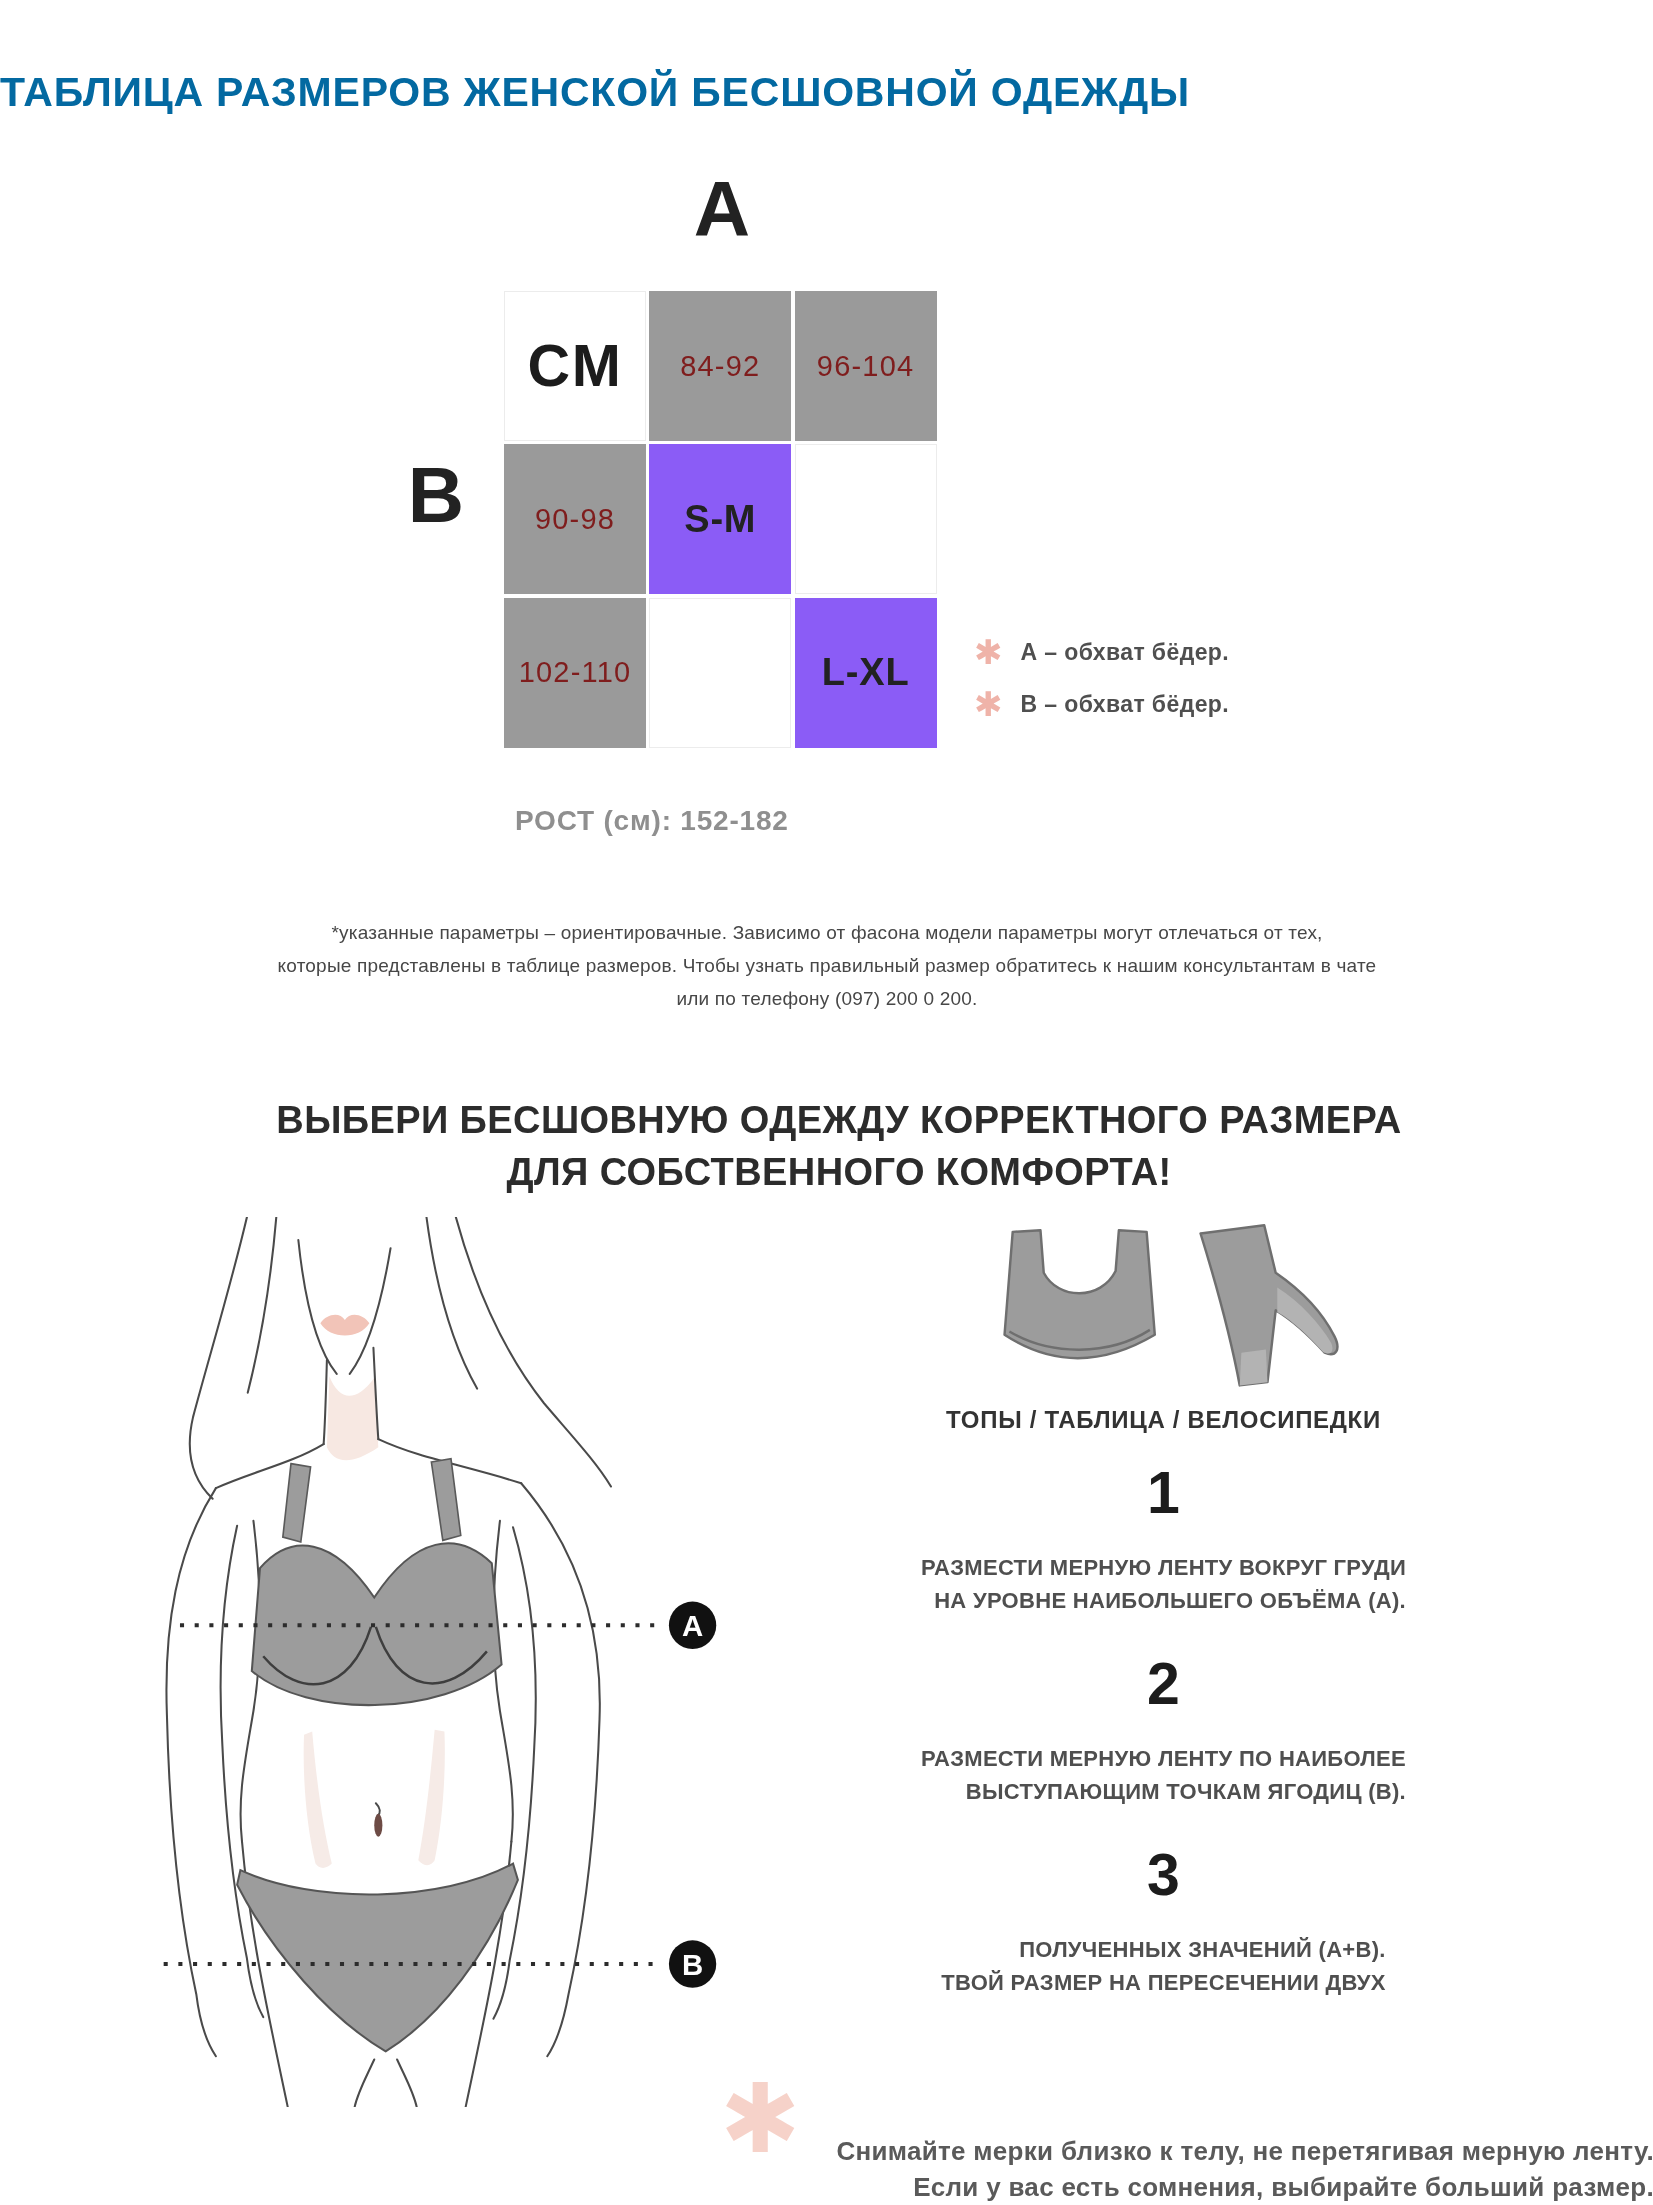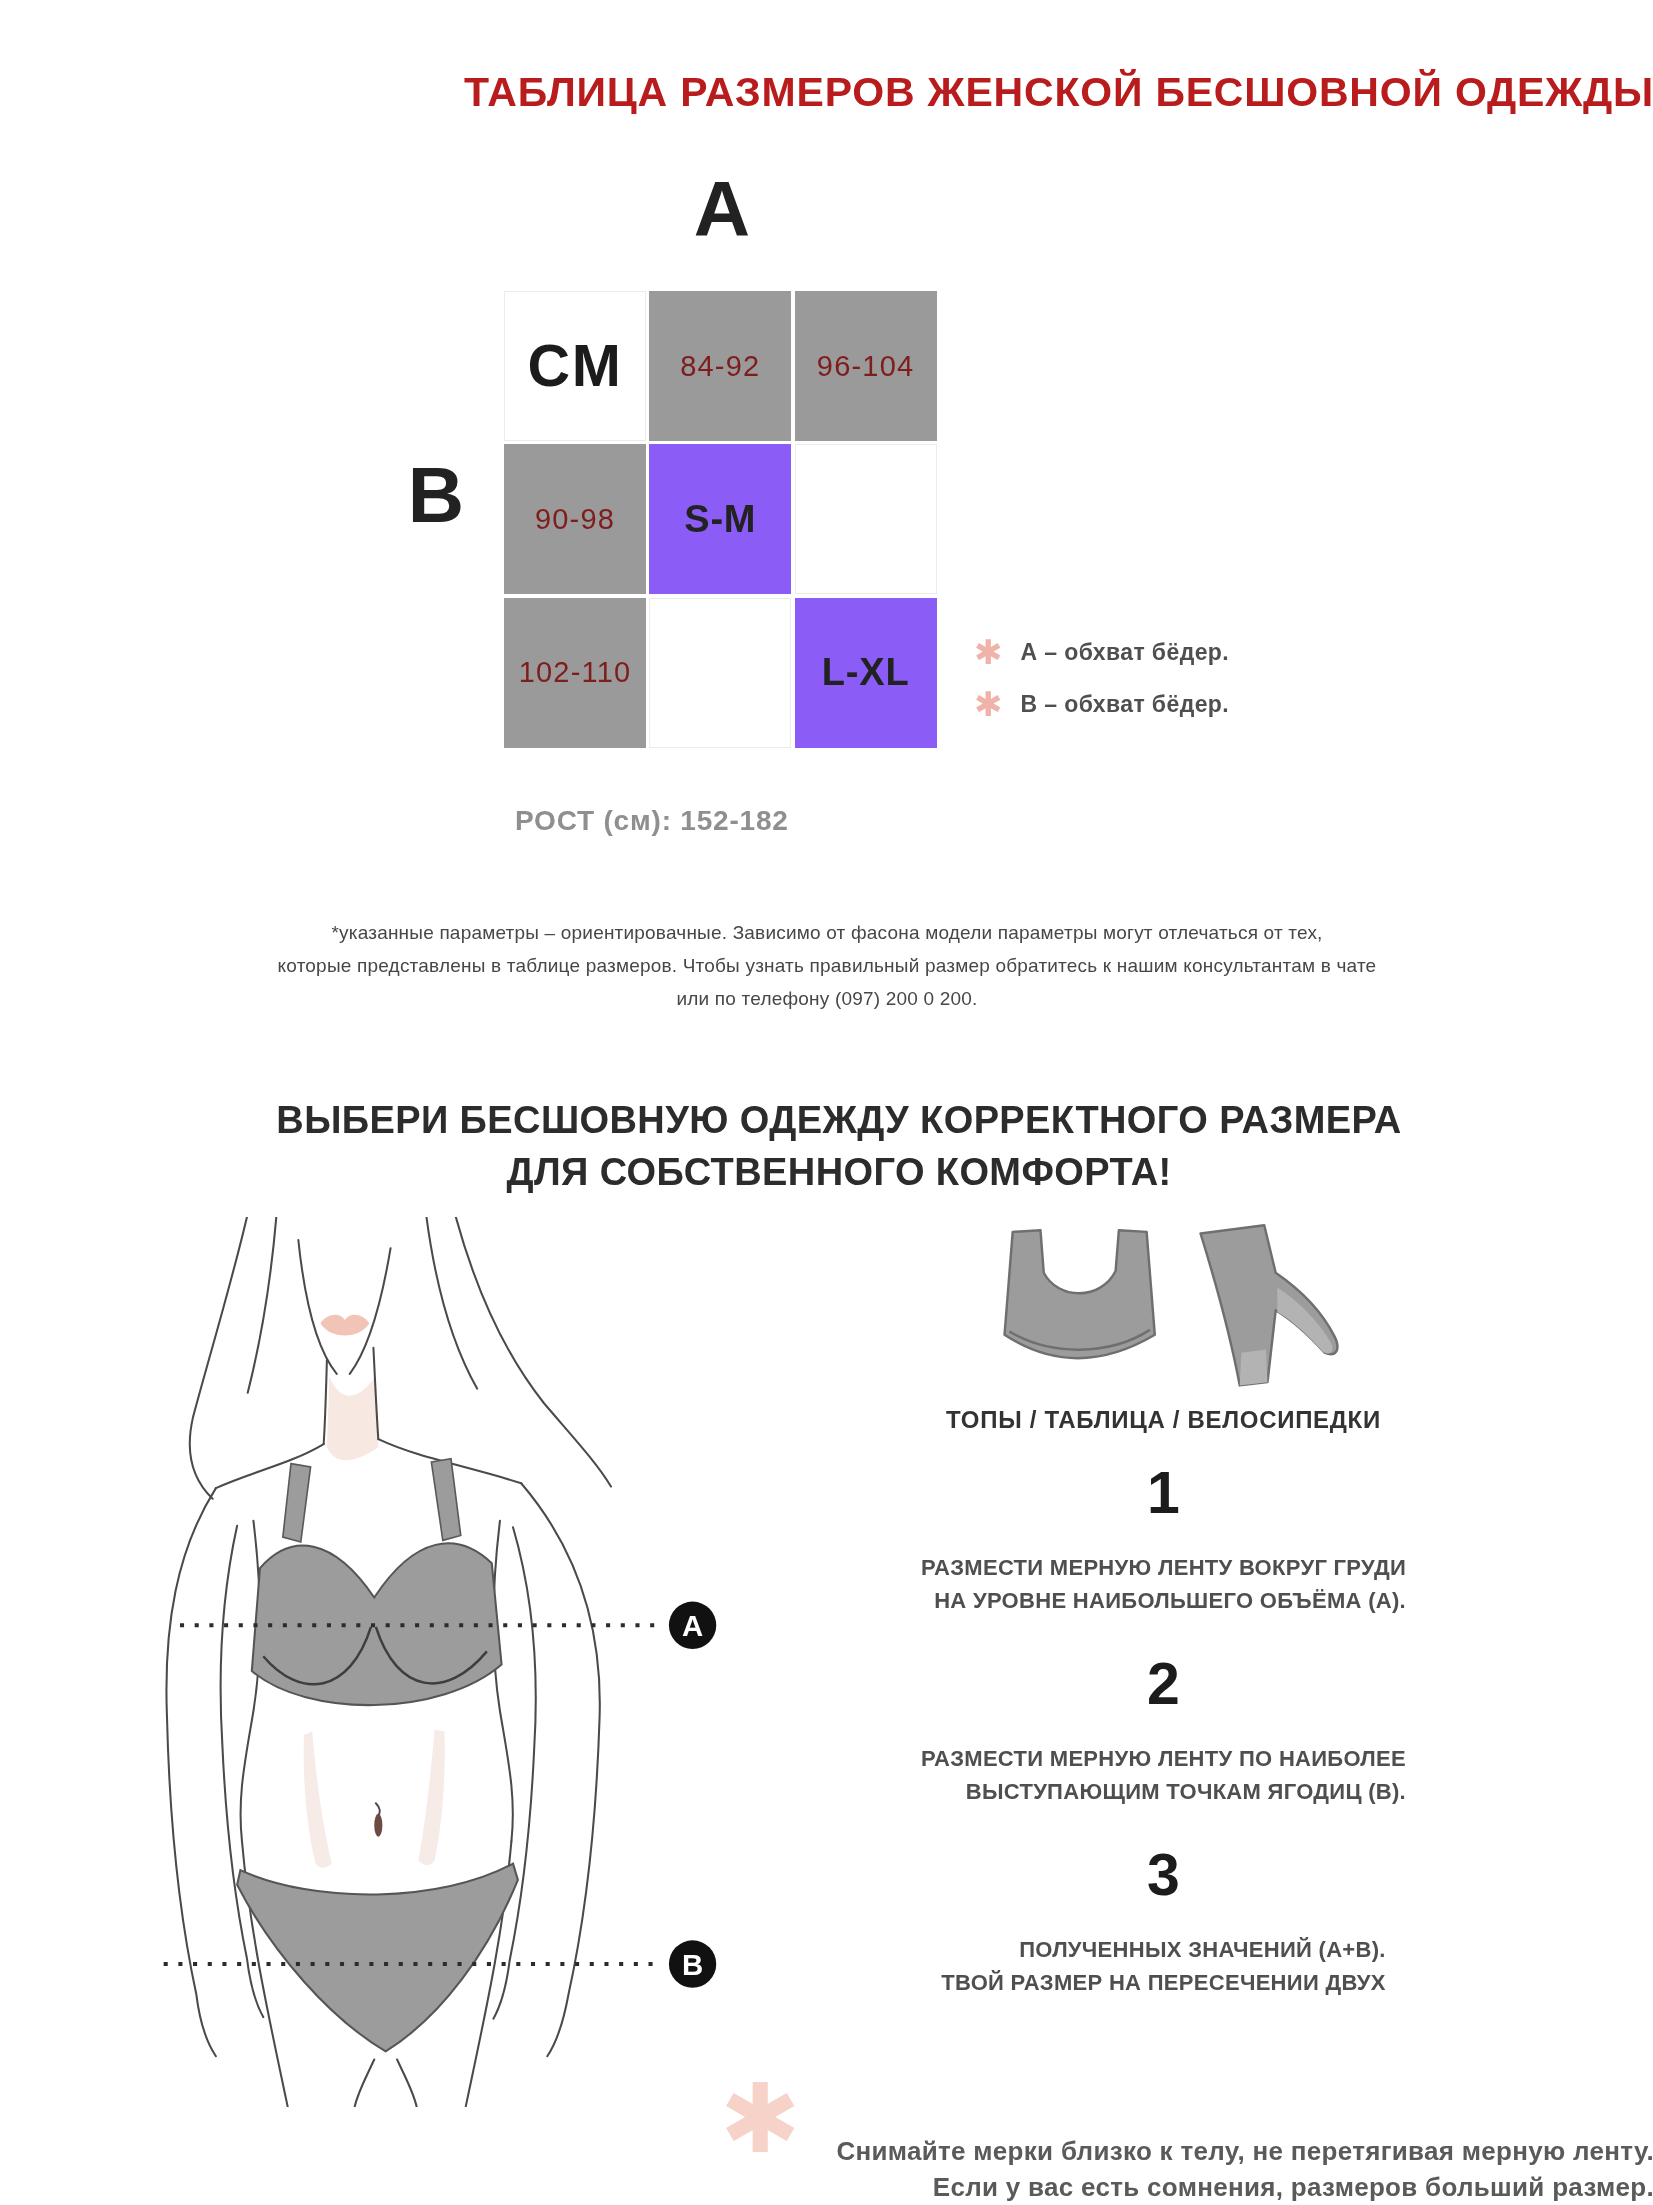--- a/index.html
+++ b/index.html
@@ -4,22 +4,22 @@
 <style>
   html,body { margin:0; padding:0; background:#ffffff; }
   .page {
     position:relative; width:1654px; height:2205px; background:#ffffff;
     font-family:"Liberation Sans", sans-serif; overflow:hidden;
   }
   .abs { position:absolute; }
 
   
   .main-title {
-    top:69px; left:0; width:100%; text-align:right;
-    font-size:41px; font-weight:700; letter-spacing:0.8px; color:#b91c1c;
+    top:69px; left:0; width:100%; text-align:left;
+    font-size:41px; font-weight:700; letter-spacing:0.8px; color:#0369a1;
   }
 
   
   .axis-a { top:170px; left:504px; width:436px; text-align:center;
     font-size:78px; font-weight:700; color:#222; line-height:1; }
   .axis-b { top:456px; left:377px; width:118px; text-align:center;
     font-size:78px; font-weight:700; color:#222; line-height:1; }
 
   .size-table {
     top:291px; left:504px;
@@ -196,17 +196,17 @@
     </div>
     <div class="step-number">3</div>
     <div class="step-text">
       <div>ПОЛУЧЕННЫХ ЗНАЧЕНИЙ (А+В).</div>
       <div>ТВОЙ РАЗМЕР НА ПЕРЕСЕЧЕНИИ ДВУХ</div>
     </div>
   </div>
 
   <div class="abs advice">
     <div>Снимайте мерки близко к телу, не перетягивая мерную ленту.</div>
-    <div>Если у вас есть сомнения, размеров больший размер.</div>
+    <div>Если у вас есть сомнения, выбирайте больший размер.</div>
   </div>
 
 </div>
 
 
 </body></html>

